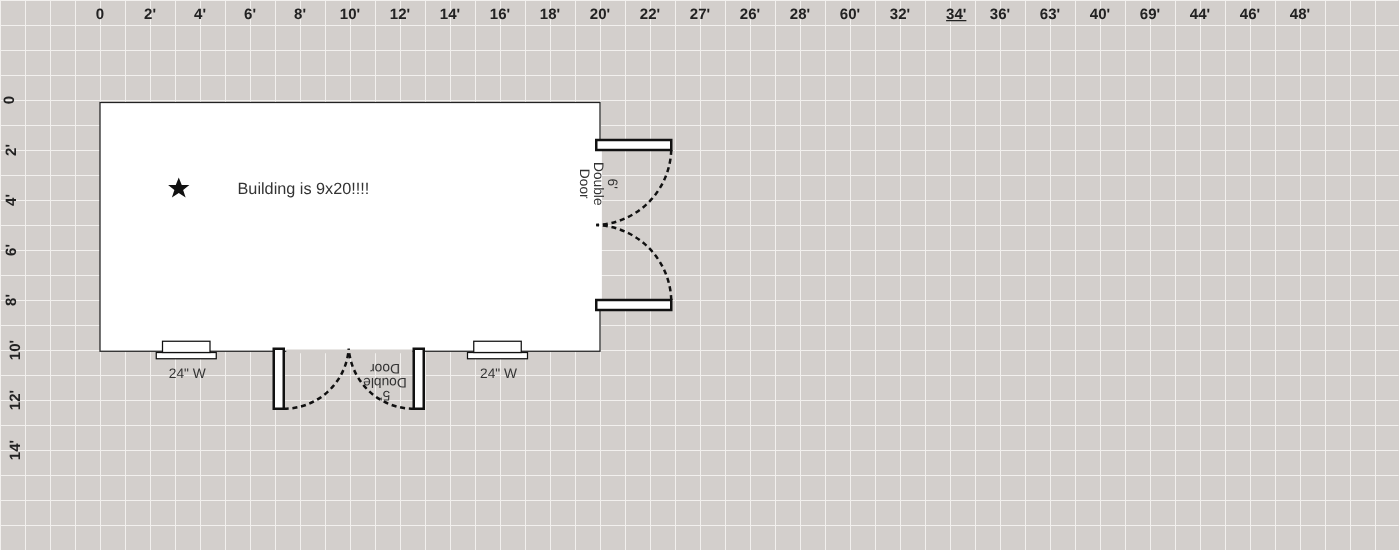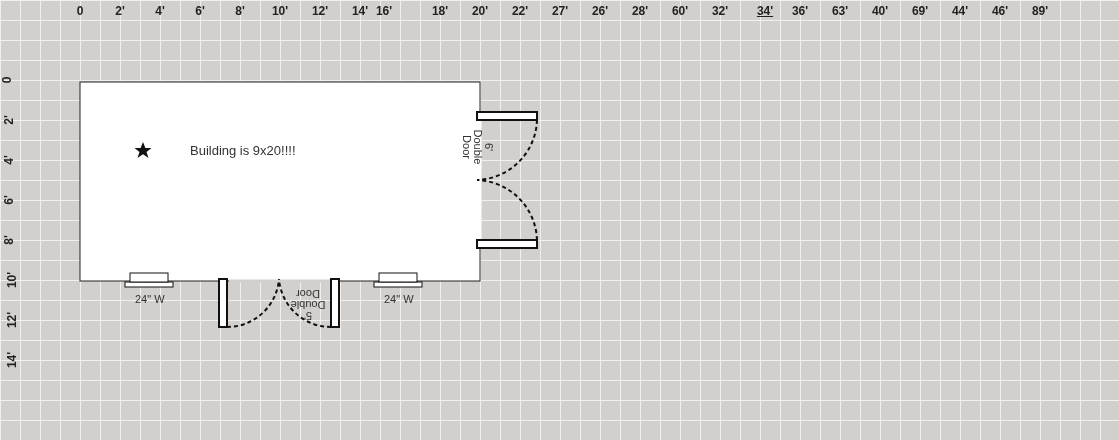--- a/index.html
+++ b/index.html
@@ -17,37 +17,37 @@
 <div id="grid"></div>
 <div id="xlabels">
     <div class="xl" style="left: 80px;">0</div>
     <div class="xl" style="left: 120px;">2'</div>
     <div class="xl" style="left: 160px;">4'</div>
     <div class="xl" style="left: 200px;">6'</div>
     <div class="xl" style="left: 240px;">8'</div>
     <div class="xl" style="left: 280px;">10'</div>
     <div class="xl" style="left: 320px;">12'</div>
     <div class="xl" style="left: 360px;">14'</div>
-    <div class="xl" style="left: 384px; text-align: right;">16'</div>
+    <div class="xl" style="left: 400px; text-align: right;">16'</div>
     <div class="xl" style="left: 440px;">18'</div>
     <div class="xl" style="left: 480px;">20'</div>
     <div class="xl" style="left: 520px;">22'</div>
     <div class="xl" style="left: 560px;">27'</div>
     <div class="xl" style="left: 600px;">26'</div>
     <div class="xl" style="left: 640px;">28'</div>
     <div class="xl" style="left: 680px;">60'</div>
     <div class="xl" style="left: 720px;">32'</div>
     <div class="xl" style="left: 765px; text-decoration: underline;">34'</div>
     <div class="xl" style="left: 800px;">36'</div>
     <div class="xl" style="left: 840px;">63'</div>
     <div class="xl" style="left: 880px;">40'</div>
     <div class="xl" style="left: 920px;">69'</div>
     <div class="xl" style="left: 960px;">44'</div>
     <div class="xl" style="left: 1000px;">46'</div>
-    <div class="xl" style="left: 1040px;">89'</div>
+    <div class="xl" style="left: 1040px;">48'</div>
   </div>
 <div id="ylabels">
     <div class="yl" style="top: 80px;">0</div>
     <div class="yl" style="top: 120px;">2'</div>
     <div class="yl" style="top: 160px;">4'</div>
     <div class="yl" style="top: 200px;">6'</div>
     <div class="yl" style="top: 240px;">8'</div>
     <div class="yl" style="top: 280px;">10'</div>
     <div class="yl" style="top: 320px;">12'</div>
     <div class="yl" style="top: 360px;">14'</div>

